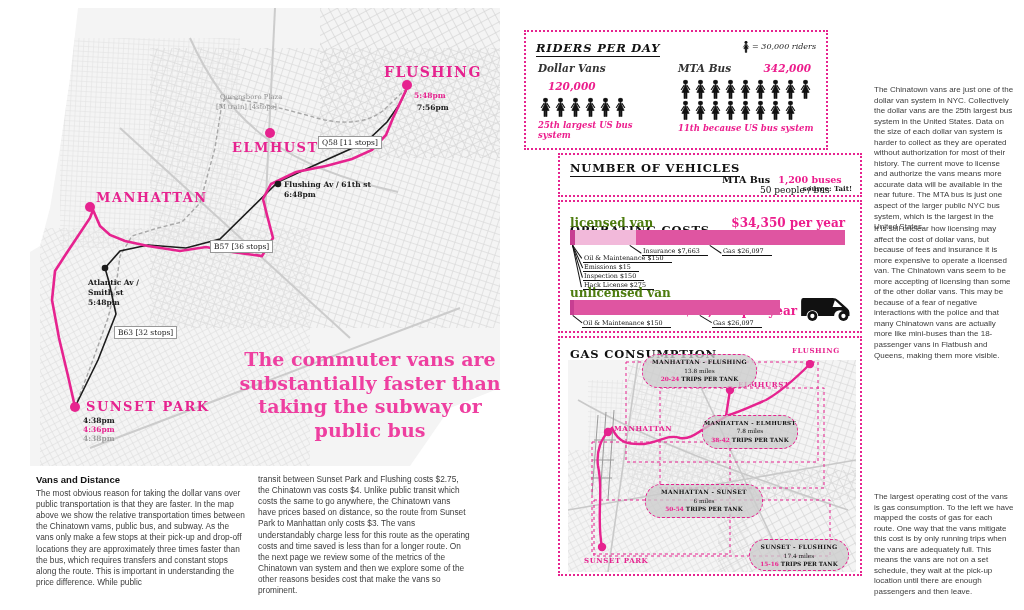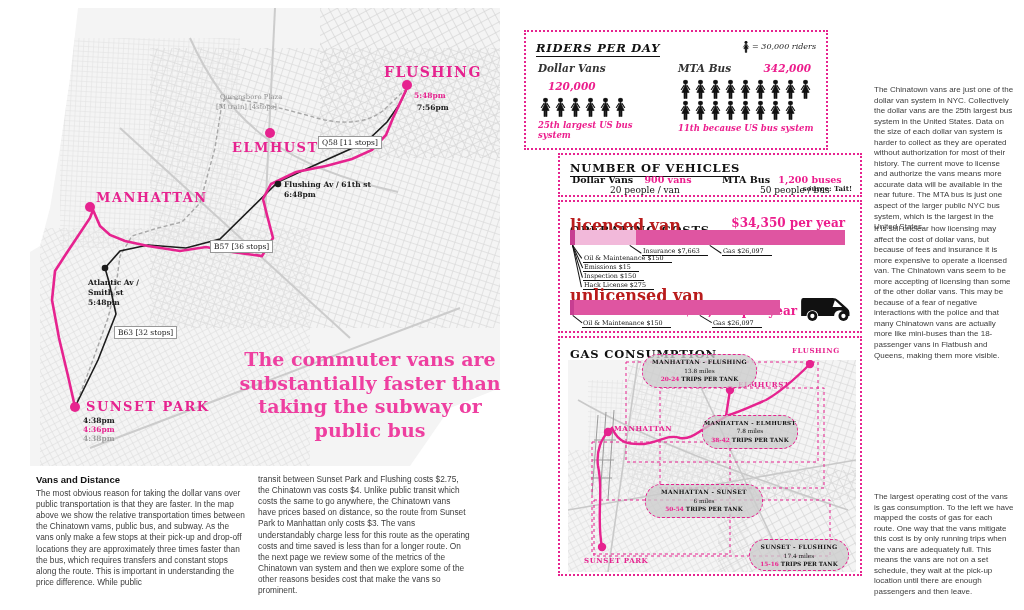--- a/index.html
+++ b/index.html
@@ -34,21 +34,21 @@
   .person{width:13px;height:21px;fill:#111;stroke:#111;margin:0 1px;}
   .person-mini{width:8px;height:14px;fill:#111;stroke:#111;vertical-align:middle;}
   .iconrow{display:flex;flex-wrap:wrap;align-items:flex-start;margin-top:3px;}
   .caption{font-family:"DejaVu Serif",serif;font-weight:bold;font-size:8.5px;color:#ec1e8d;margin-top:2px;}
   .rp-legend{position:absolute;right:10px;top:8px;font-family:"DejaVu Serif",serif;font-size:8px;color:#222;}
   .vrow{font-family:"DejaVu Serif",serif;font-weight:bold;font-size:9.5px;color:#111;}
   .vsub{font-family:"DejaVu Serif",serif;font-size:9px;color:#111;margin-left:38px;}
   .vsource{position:absolute;right:8px;bottom:2px;font-family:"DejaVu Serif",serif;font-weight:bold;font-size:7px;color:#222;}
   
   .op-body{position:absolute;left:10px;top:16px;width:284px;height:112px;}
-  .op-label{position:absolute;left:0;font-family:"DejaVu Serif",serif;font-weight:bold;font-size:16px;color:#b91c1c;}
+  .op-label{position:absolute;left:0;font-family:"DejaVu Serif",serif;font-weight:bold;font-size:12px;color:#4d7c0f;}
   .op-total{position:absolute;font-family:"DejaVu Serif",serif;font-weight:bold;font-size:12px;color:#ec1e8d;white-space:nowrap;}
   .bar{position:absolute;left:0;height:15px;display:flex;}
   .seg{height:15px;}
   .unl-bar{position:absolute;left:0;height:15px;background:#df55a1;border-left:4px solid #c73e92;box-sizing:border-box;}
   .callout{position:absolute;font-family:"DejaVu Serif",serif;font-size:6.4px;color:#111;
            border-bottom:.8px solid #111;padding:0 8px 0 1px;white-space:nowrap;}
   .cline{position:absolute;height:1px;background:#111;transform-origin:0 0;}
   .van-icon{position:absolute;}
   
   .gas-map{position:absolute;left:8px;top:22px;}
@@ -241,25 +241,20 @@
           <svg viewBox="0 0 20 30" class="person">
             <use href="#person"></use>
           </svg>
         </div>
       <div class="caption">11th because US bus system</div>
     </div>
   </div>
 
   <div class="panel" style="left:558px;top:153px;width:304px;height:44px;">
     <div style="position:absolute;left:10px;top:3px;"><span class="ptitle">NUMBER OF VEHICLES</span></div>
-    <div style="position:absolute;left:12px;top:19px;width:140px;">
-      <div class="vrow"><span>Dollar Vans</span>
-        <span class="pink" style="margin-left:8px;">900 vans</span></div>
-      <div class="vsub">20 people / van</div>
-    </div>
     <div style="position:absolute;left:162px;top:19px;width:140px;">
       <div class="vrow"><span>MTA Bus</span>
         <span class="pink" style="margin-left:5px;">1,200 buses</span></div>
       <div class="vsub">50 people / bus</div>
     </div>
     <div class="vsource">source: Tait!</div>
   </div>
 
   <div class="panel" style="left:558px;top:200px;width:304px;height:133px;">
     <div style="position:absolute;left:10px;top:18px;"><span class="ptitle">OPERATING COSTS</span></div>

